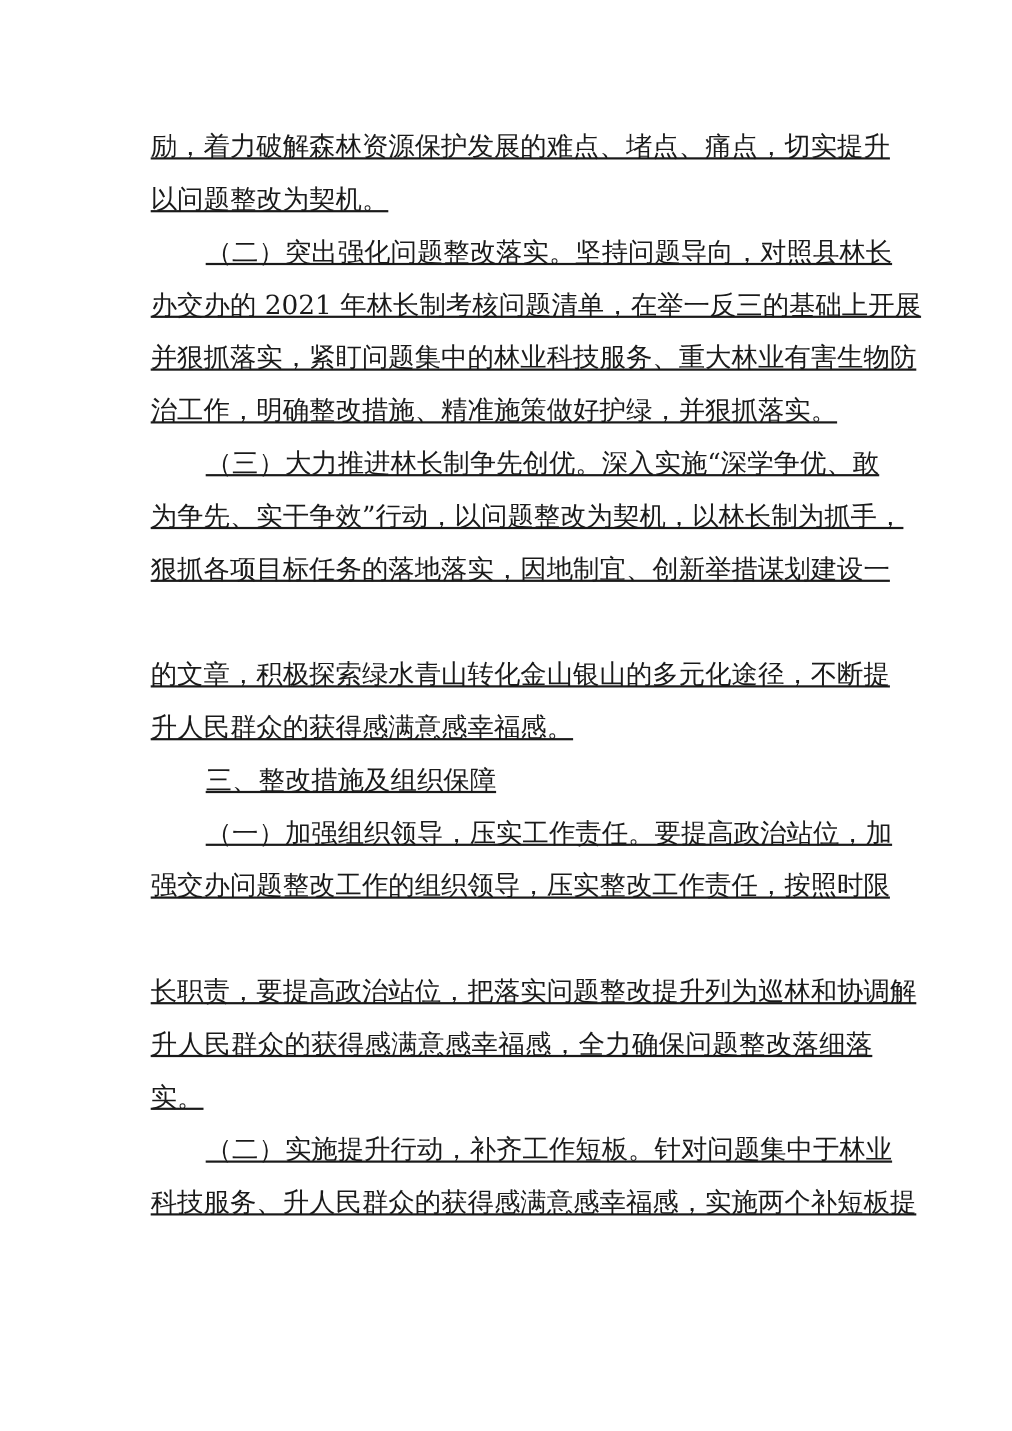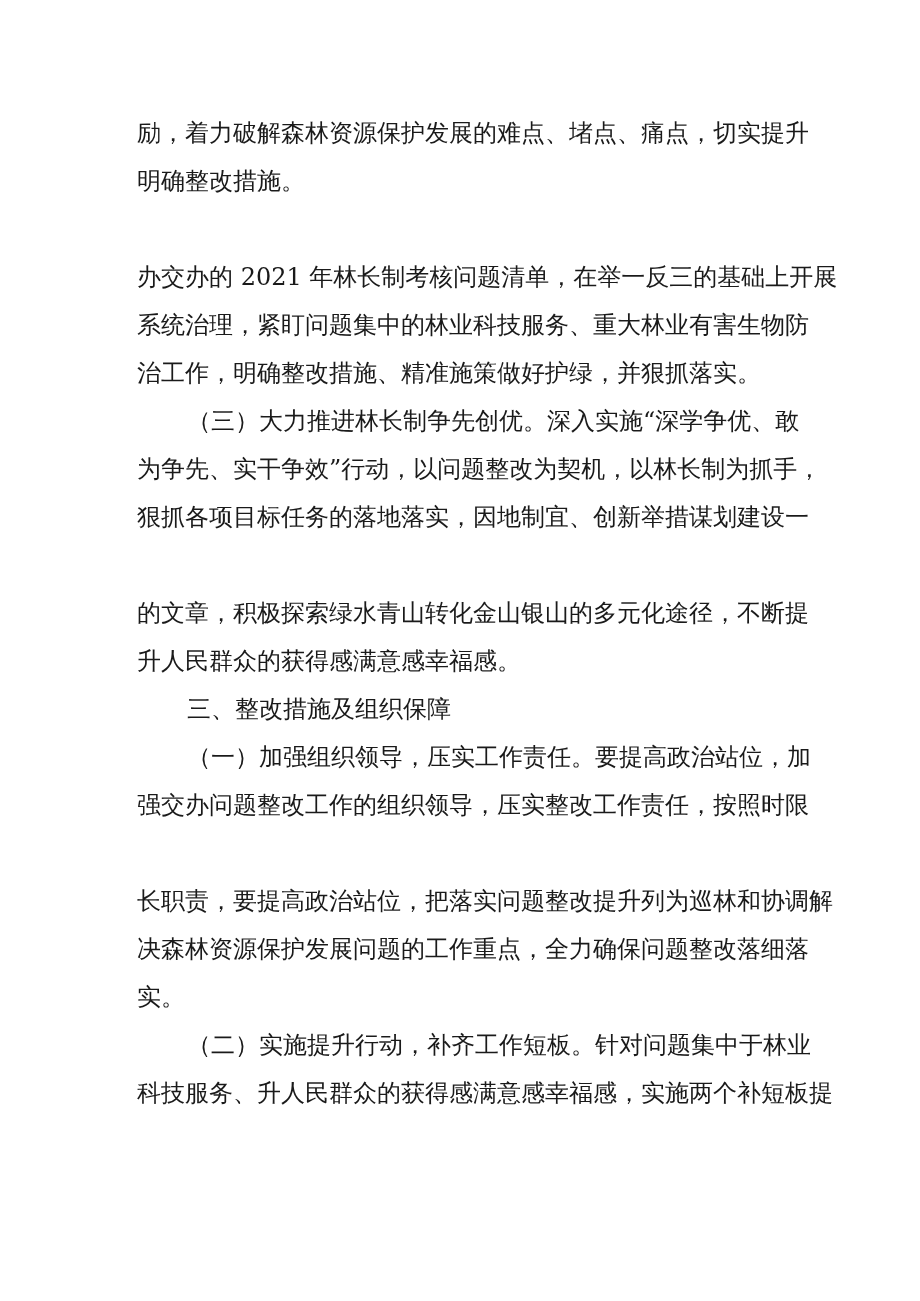--- a/index.html
+++ b/index.html
@@ -27,56 +27,58 @@
       position: absolute;
       left: 137px;
       width: 656px;
       height: 30px;
       font-size: 24px;
       line-height: 30px;
       white-space: nowrap;
       text-align: justify;
       text-align-last: justify;
       letter-spacing: 0px;
+      text-decoration: underline;
     }
     .line.last {
       text-align-last: left;
     }
     .line.indent {
       left: 187px;
       width: 606px;
     }
     .line.heading {
       left: 187px;
       width: auto;
       text-align-last: left;
     }
   </style>
 </head>
 <body>
 
 <div class="page">
 
   <div class="line" style="top:118px">励，着力破解森林资源保护发展的难点、堵点、痛点，切实提升</div>
-  <div class="line last" style="top:166px">明确整改措施。</div>
+  <div class="line last" style="top:166px">以问题整改为契机。</div>
 
+  <div class="line indent" style="top:214px">（二）突出强化问题整改落实。坚持问题导向，对照县林长</div>
   <div class="line" style="top:262px">办交办的 2021 年林长制考核问题清单，在举一反三的基础上开展</div>
-  <div class="line" style="top:310px">系统治理，紧盯问题集中的林业科技服务、重大林业有害生物防</div>
+  <div class="line" style="top:310px">并狠抓落实，紧盯问题集中的林业科技服务、重大林业有害生物防</div>
   <div class="line last" style="top:358px">治工作，明确整改措施、精准施策做好护绿，并狠抓落实。</div>
 
   <div class="line indent" style="top:406px">（三）大力推进林长制争先创优。深入实施“深学争优、敢</div>
   <div class="line" style="top:454px">为争先、实干争效”行动，以问题整改为契机，以林长制为抓手，</div>
   <div class="line" style="top:502px">狠抓各项目标任务的落地落实，因地制宜、创新举措谋划建设一</div>
   <div class="line" style="top:598px">的文章，积极探索绿水青山转化金山银山的多元化途径，不断提</div>
   <div class="line last" style="top:646px">升人民群众的获得感满意感幸福感。</div>
 
   <div class="line heading" style="top:694px">三、整改措施及组织保障</div>
 
   <div class="line indent" style="top:742px">（一）加强组织领导，压实工作责任。要提高政治站位，加</div>
   <div class="line" style="top:790px">强交办问题整改工作的组织领导，压实整改工作责任，按照时限</div>
   <div class="line" style="top:886px">长职责，要提高政治站位，把落实问题整改提升列为巡林和协调解</div>
-  <div class="line" style="top:934px">决森林资源保护发展问题的工作重点，全力确保问题整改落细落</div>
+  <div class="line" style="top:934px">升人民群众的获得感满意感幸福感，全力确保问题整改落细落</div>
   <div class="line last" style="top:982px">实。</div>
 
   <div class="line indent" style="top:1030px">（二）实施提升行动，补齐工作短板。针对问题集中于林业</div>
   <div class="line" style="top:1078px">科技服务、升人民群众的获得感满意感幸福感，实施两个补短板提</div>
 
 </div>
 
 </body></html>

